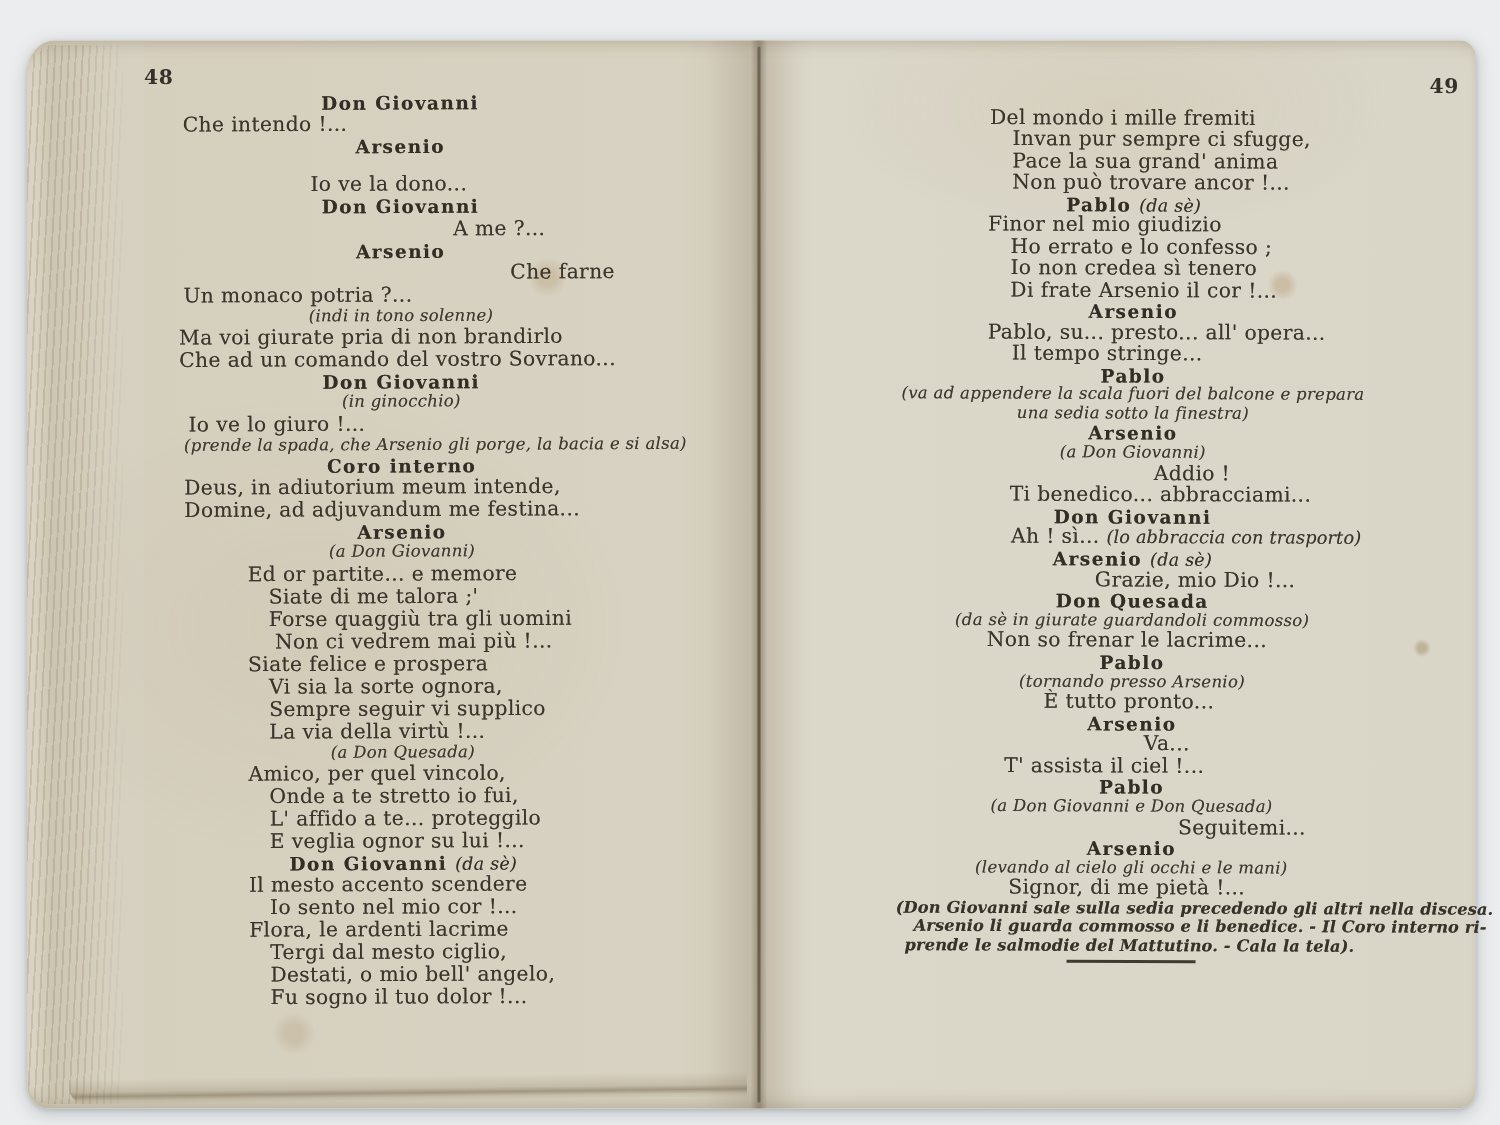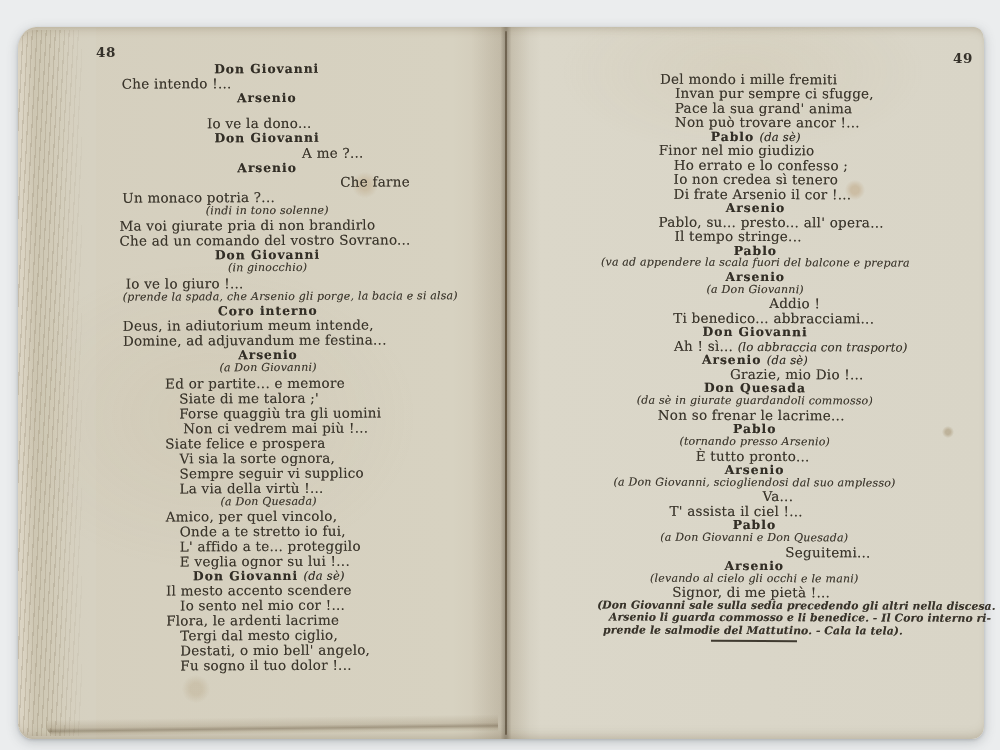--- a/index.html
+++ b/index.html
@@ -147,36 +147,36 @@
     <div class="line name"><span>Pablo </span><span class="it">(da sè)</span></div>
     <div class="line v" style="margin-left: 61px;"><span>Finor nel mio giudizio</span></div>
     <div class="line v" style="margin-left: 76px;"><span>Ho errato e lo confesso ;</span></div>
     <div class="line v" style="margin-left: 76px;"><span>Io non credea sì tenero</span></div>
     <div class="line v" style="margin-left: 76px;"><span>Di frate Arsenio il cor !...</span></div>
     <div class="line name"><span>Arsenio</span></div>
     <div class="line v" style="margin-left: 61px;"><span>Pablo, su... presto... all' opera...</span></div>
     <div class="line v" style="margin-left: 77px;"><span>Il tempo stringe...</span></div>
     <div class="line name"><span>Pablo</span></div>
     <div class="line dir"><span>(va ad appendere la scala fuori del balcone e prepara</span></div>
+    <div class="line dir"><span>una sedia sotto la finestra)</span></div>
     <div class="line name"><span>Arsenio</span></div>
     <div class="line dir"><span>(a Don Giovanni)</span></div>
     <div class="line v" style="margin-left: 172px;"><span>Addio !</span></div>
     <div class="line v" style="margin-left: 76px;"><span>Ti benedico... abbracciami...</span></div>
     <div class="line name"><span>Don Giovanni</span></div>
     <div class="line v" style="margin-left: 77px;"><span>Ah ! sì... </span><span class="it">(lo abbraccia con trasporto)</span></div>
     <div class="line name"><span>Arsenio </span><span class="it">(da sè)</span></div>
     <div class="line v" style="margin-left: 133px;"><span>Grazie, mio Dio !...</span></div>
     <div class="line name"><span>Don Quesada</span></div>
     <div class="line dir"><span>(da sè in giurate guardandoli commosso)</span></div>
     <div class="line v" style="margin-left: 61px;"><span>Non so frenar le lacrime...</span></div>
     <div class="line name"><span>Pablo</span></div>
     <div class="line dir"><span>(tornando presso Arsenio)</span></div>
     <div class="line v" style="margin-left: 99px;"><span>È tutto pronto...</span></div>
     <div class="line name"><span>Arsenio</span></div>
-    <div class="line dir"><span>(a Don Giovanni, sciogliendosi dal suo amplesso)</span></div>
     <div class="line v" style="margin-left: 166px;"><span>Va...</span></div>
     <div class="line v" style="margin-left: 73px;"><span>T' assista il ciel !...</span></div>
     <div class="line name"><span>Pablo</span></div>
     <div class="line dir"><span>(a Don Giovanni e Don Quesada)</span></div>
     <div class="line v" style="margin-left: 189px;"><span>Seguitemi...</span></div>
     <div class="line name"><span>Arsenio</span></div>
     <div class="line dir"><span>(levando al cielo gli occhi e le mani)</span></div>
     <div class="line v" style="margin-left: 76px;"><span>Signor, di me pietà !...</span></div>
     <div class="line p" style="margin-left: 1px;"><span>(Don Giovanni sale sulla sedia precedendo gli altri nella discesa. -</span></div>
     <div class="line p" style="margin-left: 13px;"><span>Arsenio li guarda commosso e li benedice. - Il Coro interno ri-</span></div>

